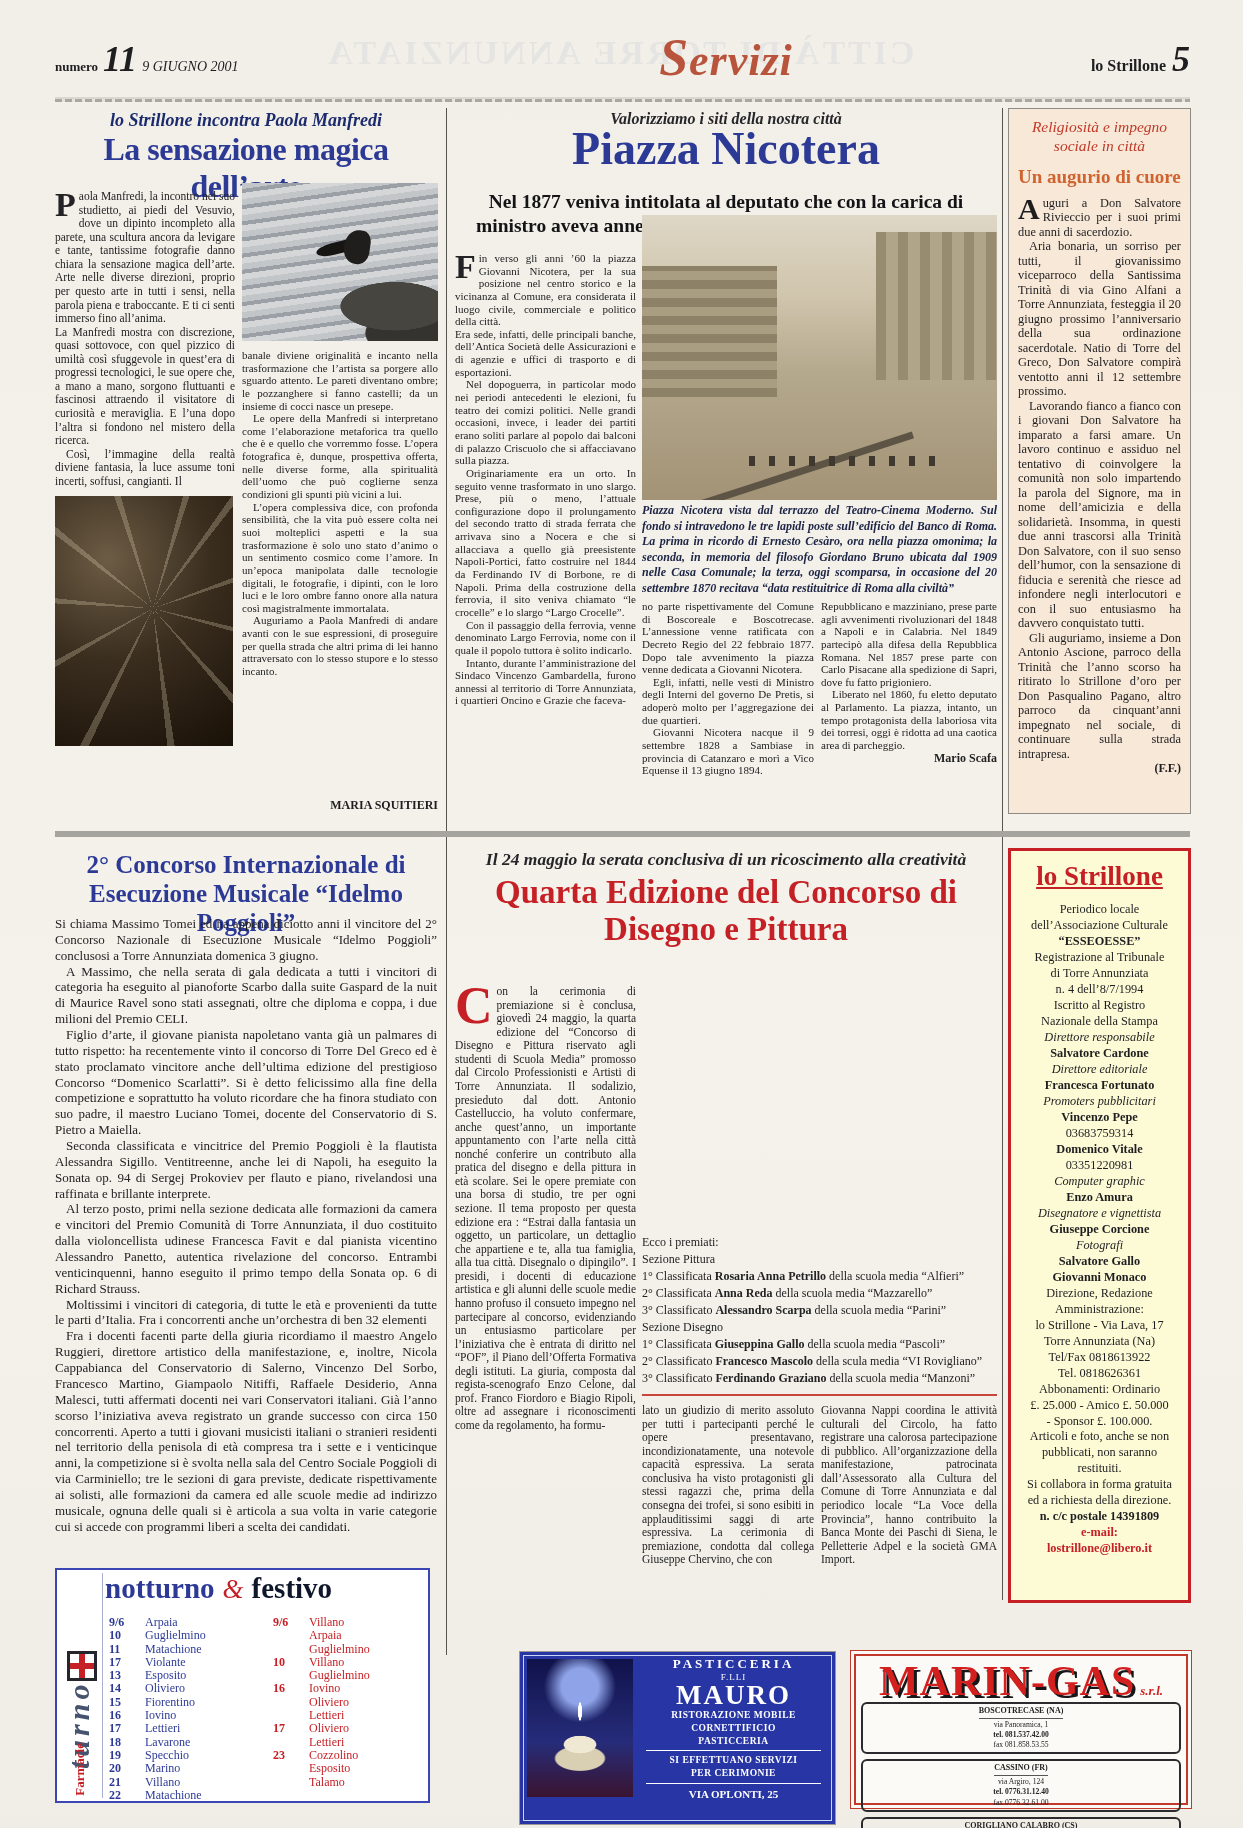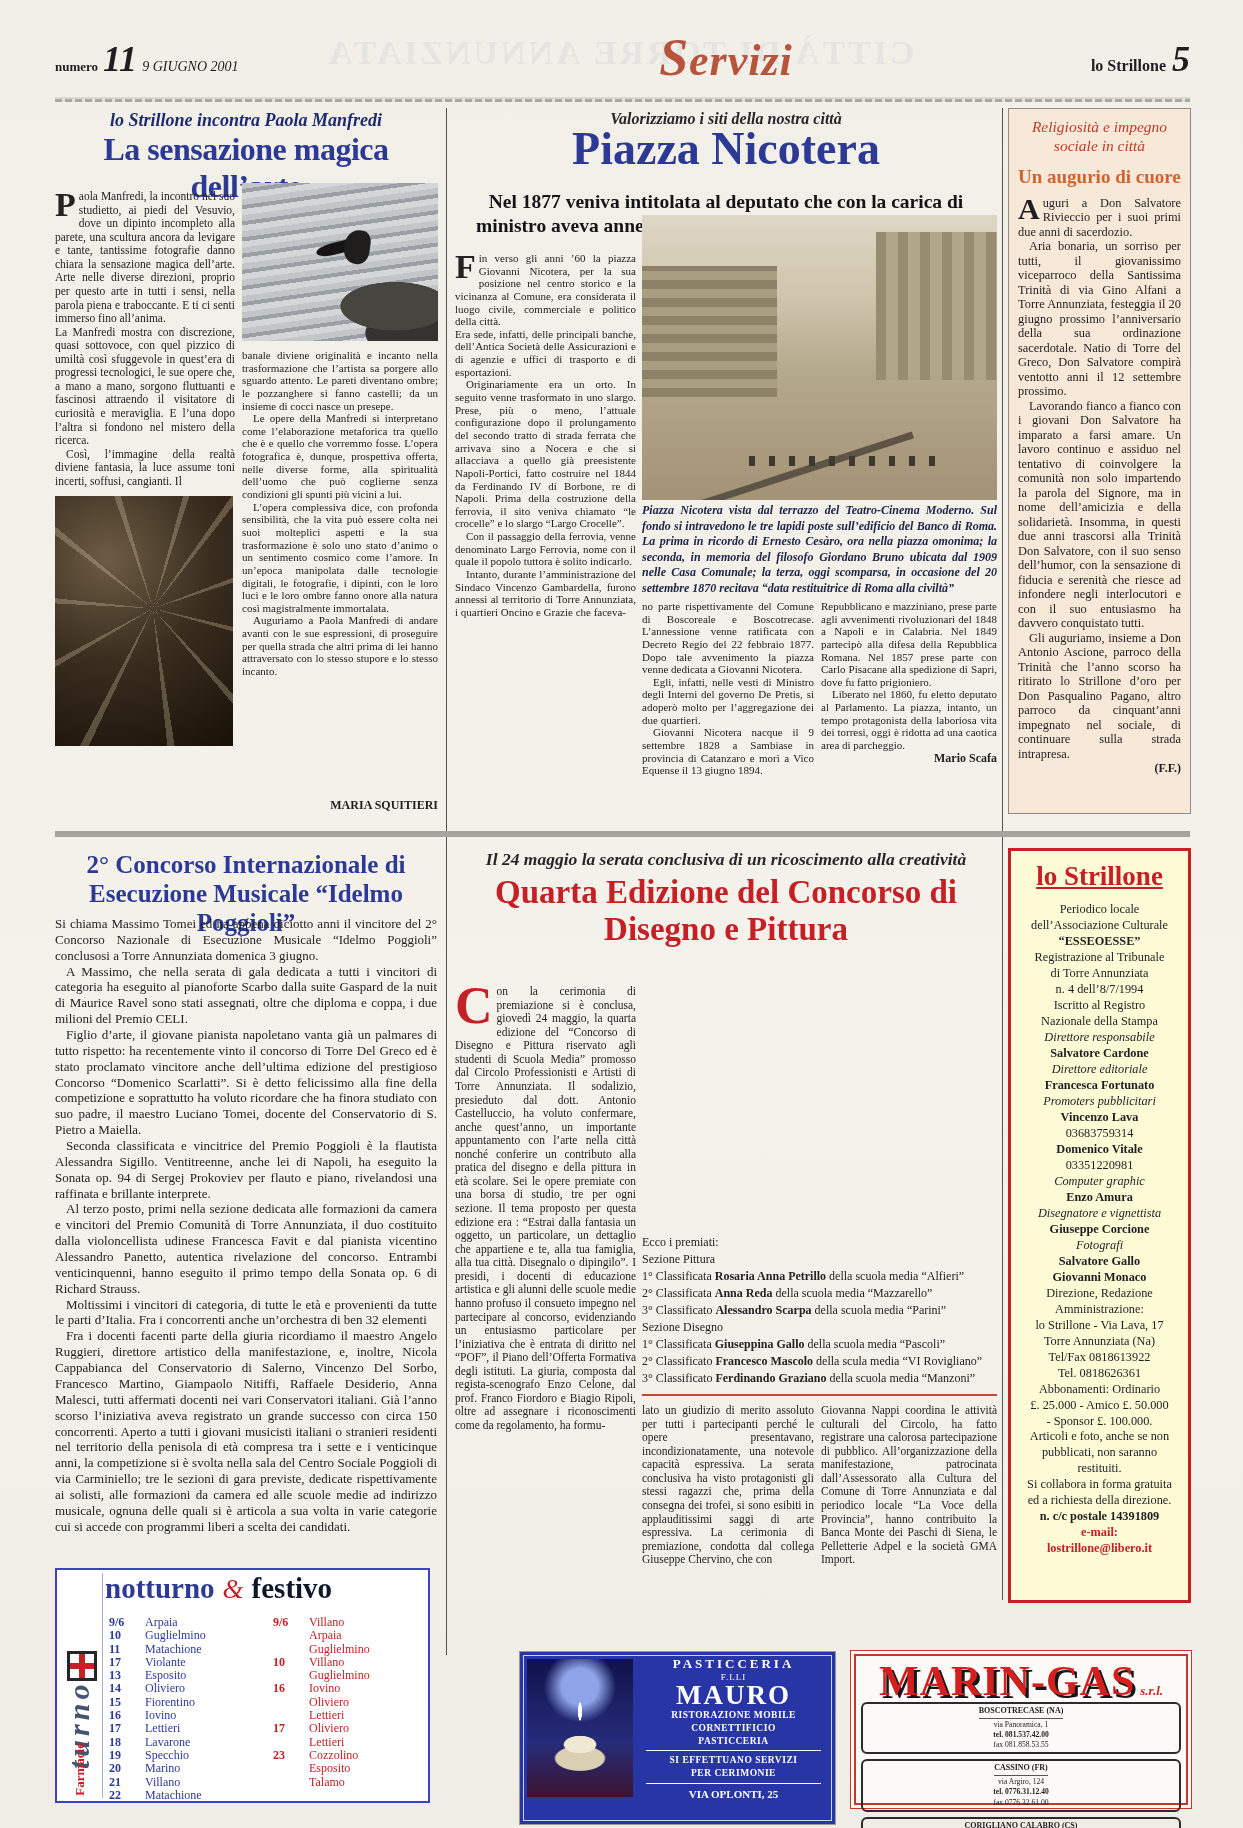--- a/index.html
+++ b/index.html
@@ -174,20 +174,21 @@
     <span class="byline" style="position:absolute;right:0;bottom:0;">MARIA SQUITIERI</span>
   </div>
 
   <div class="abs kicker nc-kicker">Valorizziamo i siti della nostra città</div>
   <div class="abs nc-title">Piazza Nicotera</div>
   <div class="abs nc-sub">Nel 1877 veniva intitolata al deputato che con la carica di ministro aveva annesso Oncino e Grazie a Torre Annunziata</div>
   <div class="abs bcol fs11" style="left:455px;top:252px;width:181px;height:560px;">
     <p class="first"><span class="dc">F</span><span>in verso gli anni ’60 la piazza Giovanni Nicotera, per la sua posizione nel centro storico e la vicinanza al Comune, era considerata il luogo civile, commerciale e politico della città.</span></p>
     <div>
         <p>Era sede, infatti, delle principali banche, dell’Antica Società delle Assicurazioni e di agenzie e uffici di trasporto e di esportazioni.</p>
+        <p>Nel dopoguerra, in particolar modo nei periodi antecedenti le elezioni, fu teatro dei comizi politici. Nelle grandi occasioni, invece, i leader dei partiti erano soliti parlare al popolo dai balconi di palazzo Criscuolo che si affacciavano sulla piazza.</p>
         <p>Originariamente era un orto. In seguito venne trasformato in uno slargo. Prese, più o meno, l’attuale configurazione dopo il prolungamento del secondo tratto di strada ferrata che arrivava sino a Nocera e che si allacciava a quello già preesistente Napoli-Portici, fatto costruire nel 1844 da Ferdinando IV di Borbone, re di Napoli. Prima della costruzione della ferrovia, il sito veniva chiamato “le crocelle” e lo slargo “Largo Crocelle”.</p>
         <p>Con il passaggio della ferrovia, venne denominato Largo Ferrovia, nome con il quale il popolo tuttora è solito indicarlo.</p>
         <p>Intanto, durante l’amministrazione del Sindaco Vincenzo Gambardella, furono annessi al territorio di Torre Annunziata, i quartieri Oncino e Grazie che faceva-</p>
       </div>
   </div>
   <div class="abs photo ph-piazza" style="left:642px;top:215px;">
     <div class="pz-bldg2"></div>
     <div class="pz-bldg1"></div>
     <div class="pz-rail"></div>
     <div class="pz-people"></div>
@@ -272,21 +273,21 @@
         <p>Registrazione al Tribunale</p>
         <p>di Torre Annunziata</p>
         <p>n. 4 dell’8/7/1994</p>
         <p>Iscritto al Registro</p>
         <p>Nazionale della Stampa</p>
         <p class="i">Direttore responsabile</p>
         <p class="b">Salvatore Cardone</p>
         <p class="i">Direttore editoriale</p>
         <p class="b">Francesca Fortunato</p>
         <p class="i">Promoters pubblicitari</p>
-        <p class="b">Vincenzo Lava</p>
+        <p class="b">Vincenzo Pepe</p>
         <p>03683759314</p>
         <p class="b">Domenico Vitale</p>
         <p>03351220981</p>
         <p class="i">Computer graphic</p>
         <p class="b">Enzo Amura</p>
         <p class="i">Disegnatore e vignettista</p>
         <p class="b">Giuseppe Corcione</p>
         <p class="i">Fotografi</p>
         <p class="b">Salvatore Gallo</p>
         <p class="b">Giovanni Monaco</p>

